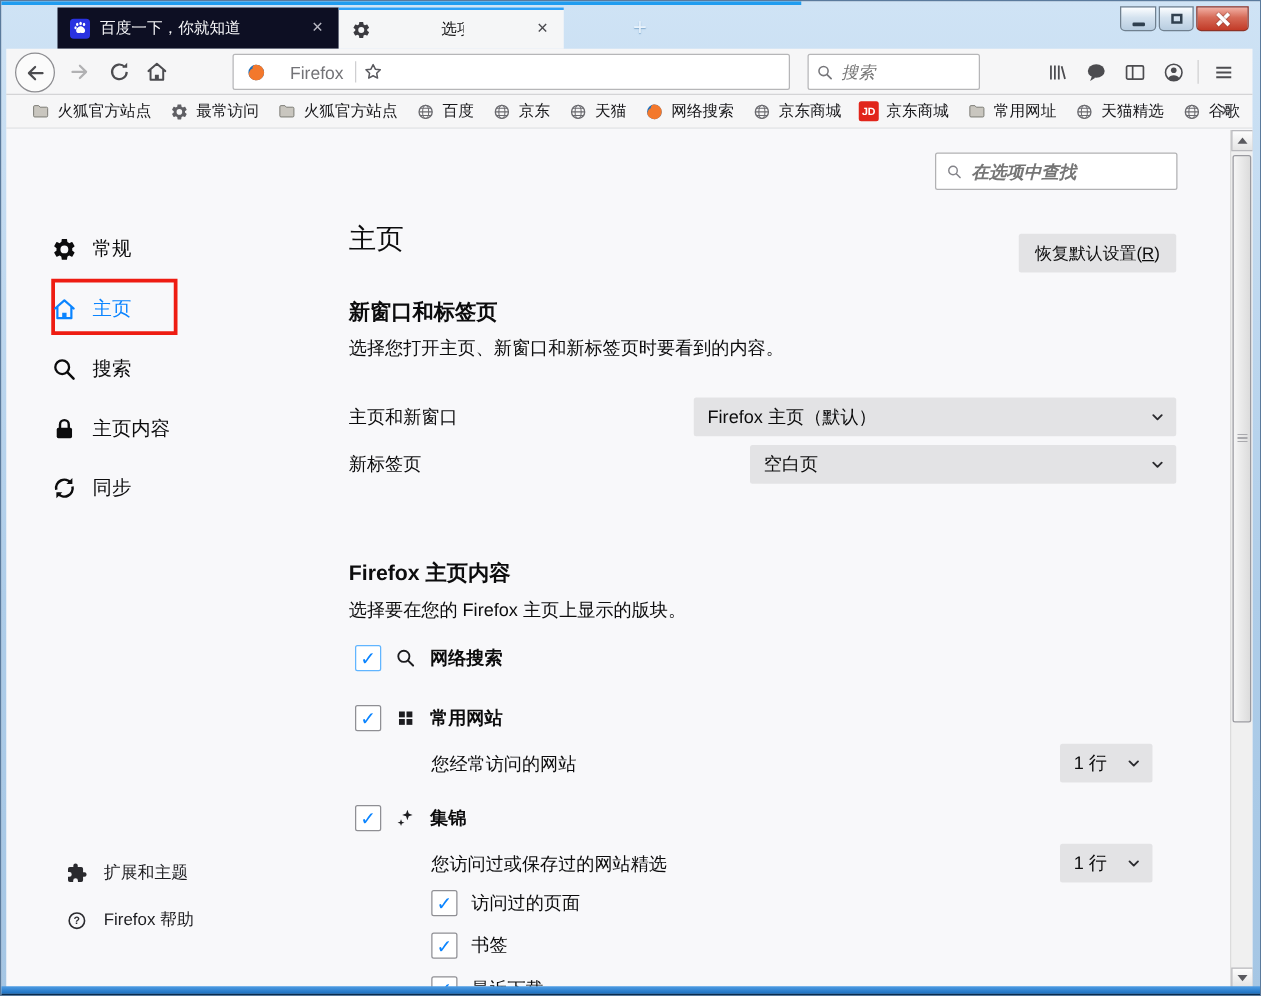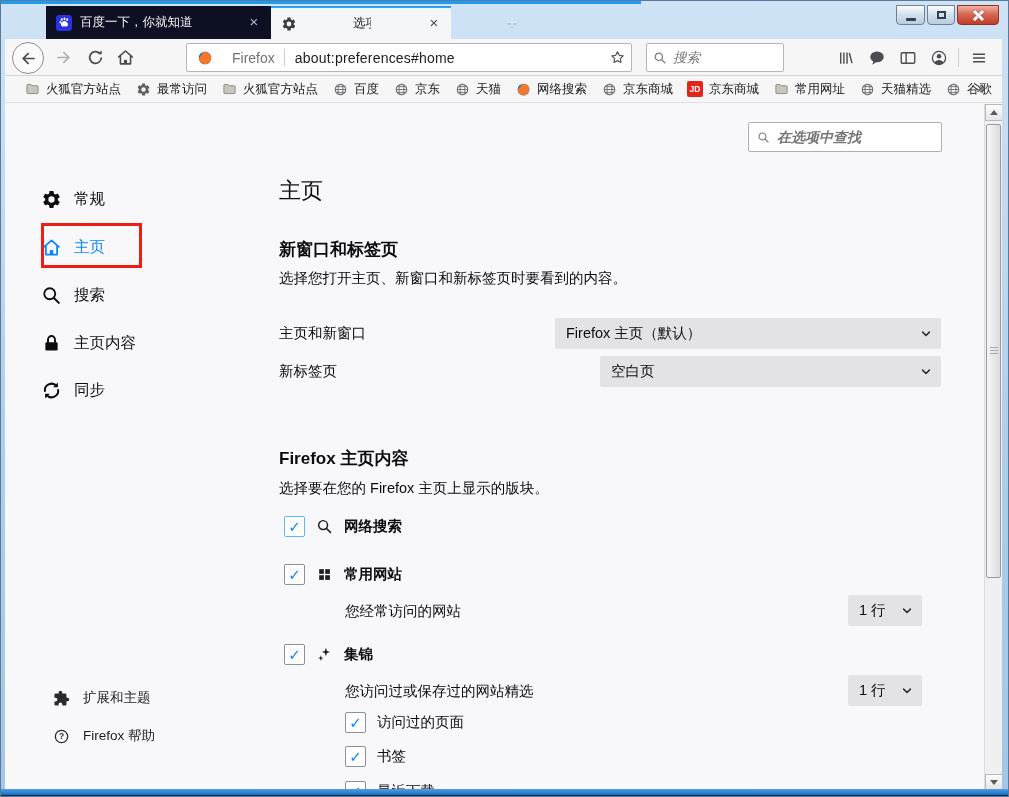--- a/index.html
+++ b/index.html
@@ -278,21 +278,20 @@
         </svg>
       </div>
     <div class="urlbar">
       <span class="fx-chip">
         <svg style="color:#5a5a5f">
             <use href="#i-firefox"></use>
           </svg>
         <span>Firefox</span>
       </span>
       <span class="url-sep"></span>
-      <span class="url-text">about:preferences#home</span>
       <span class="url-star">
           <svg>
             <use href="#i-star"></use>
           </svg>
         </span>
     </div>
     <div class="searchbox">
       <svg>
           <use href="#i-search"></use>
         </svg>
@@ -474,20 +473,25 @@
     </div>
     <div class="side-foot" style="top:621px">
       <svg>
           <use href="#i-question"></use>
         </svg>
       <span>Firefox 帮助</span>
     </div>
 
     <div class="main">
       <div class="page-title">主页</div>
+      <div class="restore-btn">
+        <span>恢复默认设置(</span>
+          <span class="ak">R</span>
+          <span>)</span>
+      </div>
 
       <div class="sec-h" style="top:135px">新窗口和标签页</div>
       <div class="sec-p" style="top:166px">选择您打开主页、新窗口和新标签页时要看到的内容。</div>
 
       <div class="fieldlabel" style="top:221px">主页和新窗口</div>
       <div class="select" style="left:276px; top:215px; width:386px">
         <span>Firefox 主页（默认）</span>
         <svg>
             <use href="#i-chevron"></use>
           </svg>

